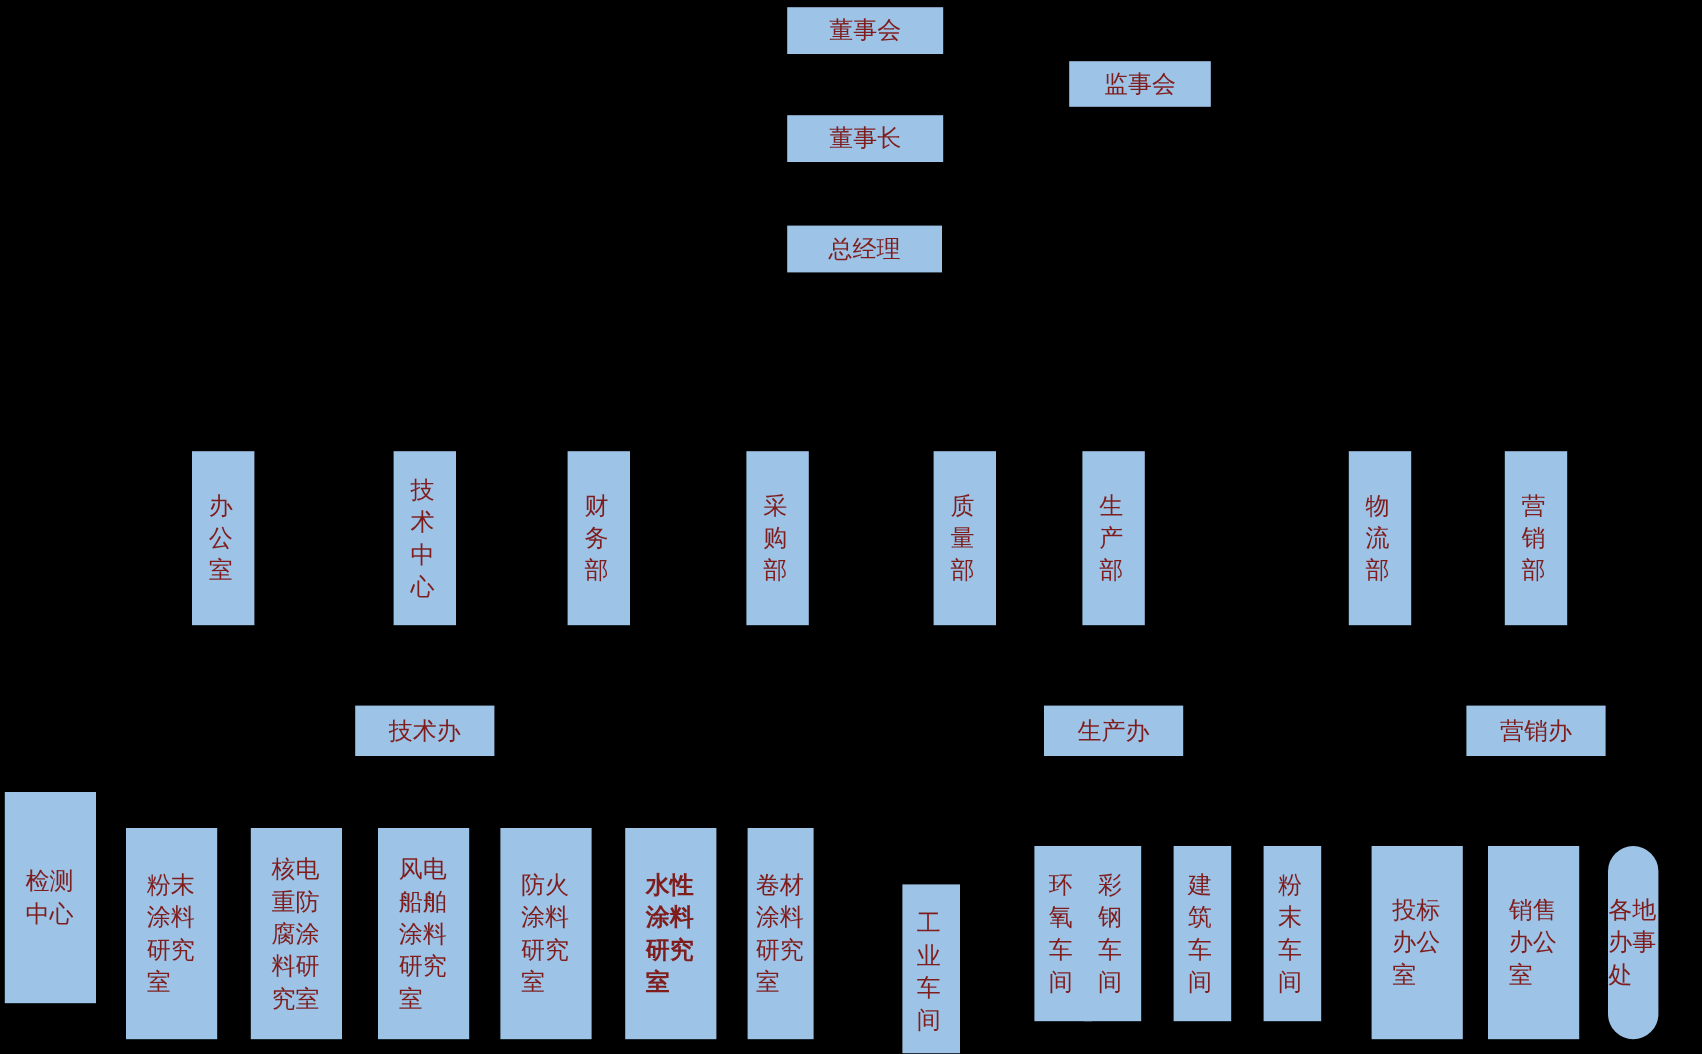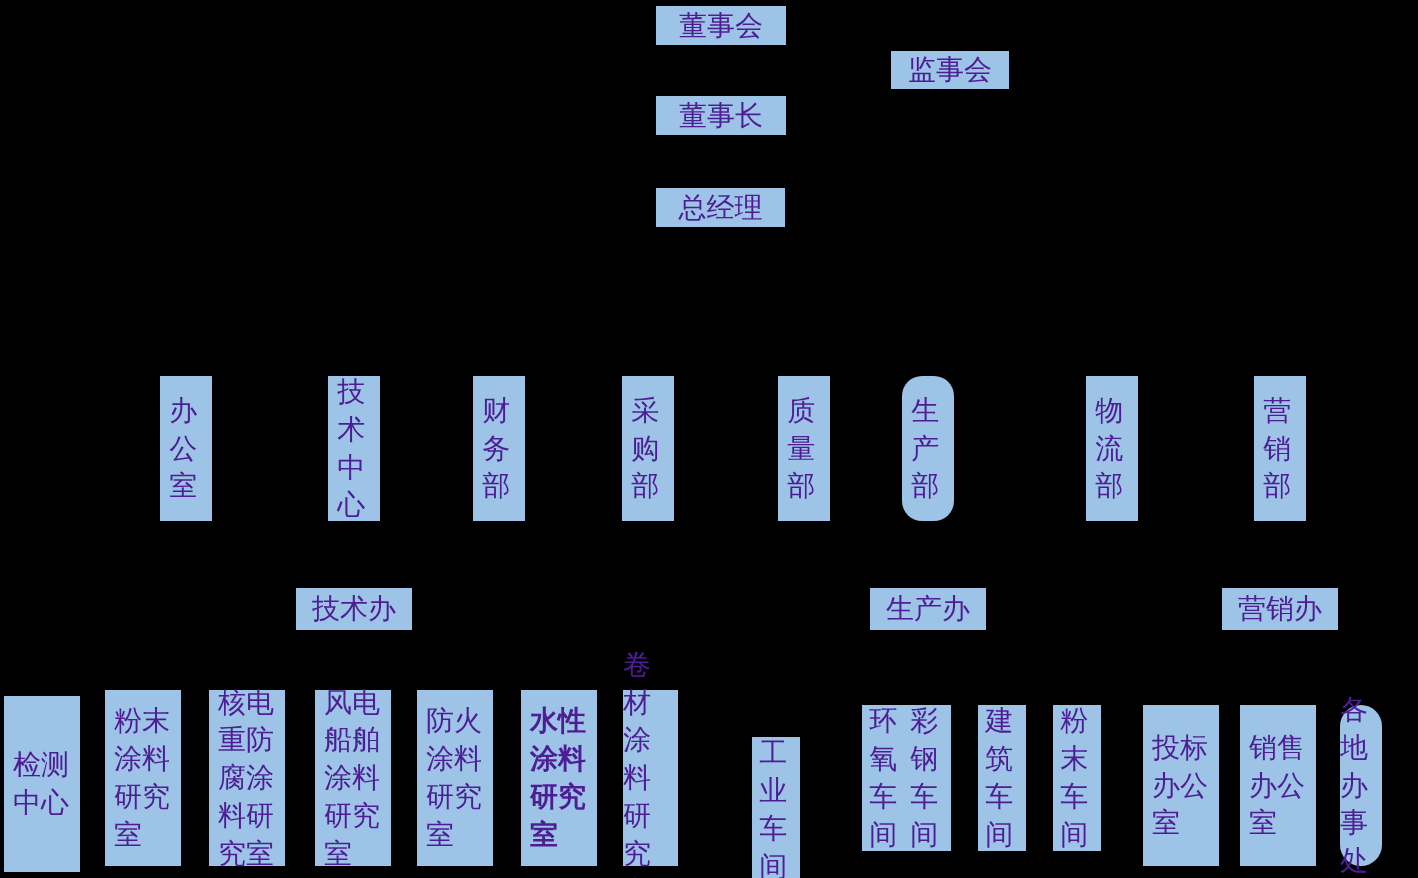--- a/index.html
+++ b/index.html
@@ -11,25 +11,25 @@
     position: relative;
     width: 1418px;
     height: 878px;
     background: #000000;
     overflow: hidden;
     font-family: "DejaVu Sans", "Liberation Sans", sans-serif;
   }
   .node {
     position: absolute;
     background: #9DC3E6;
-    color: #4c1d95;
+    color: #7f1d1d;
     display: flex;
     align-items: center;
     justify-content: center;
-    font-size: 28px;
+    font-size: 20px;
     line-height: 1.35;
     box-sizing: border-box;
   }
   .node.h .label {
     white-space: nowrap;
     text-align: center;
   }
   .node.v .label {
     word-break: break-all;
     line-break: anywhere;
@@ -64,41 +64,41 @@
   </div>
   <div class="node v" style="left:473px;top:376px;width:52px;height:145px;">
     <span class="label w1">财务部</span>
   </div>
   <div class="node v" style="left:622px;top:376px;width:52px;height:145px;">
     <span class="label w1">采购部</span>
   </div>
   <div class="node v" style="left:778px;top:376px;width:52px;height:145px;">
     <span class="label w1">质量部</span>
   </div>
-  <div class="node v" style="left:902px;top:376px;width:52px;height:145px;border-radius:20px;">
+  <div class="node v" style="left:902px;top:376px;width:52px;height:145px;">
     <span class="label w1">生产部</span>
   </div>
-  <div class="node v" style="left:1086px;top:376px;width:52px;height:145px;">
+  <div class="node v" style="left:1124px;top:376px;width:52px;height:145px;">
     <span class="label w1">物流部</span>
   </div>
   <div class="node v" style="left:1254px;top:376px;width:52px;height:145px;">
     <span class="label w1">营销部</span>
   </div>
 
   <div class="node h" style="left:296px;top:588px;width:116px;height:42px;">
     <span class="label">技术办</span>
   </div>
   <div class="node h" style="left:870px;top:588px;width:116px;height:42px;">
     <span class="label">生产办</span>
   </div>
   <div class="node h" style="left:1222px;top:588px;width:116px;height:42px;">
     <span class="label">营销办</span>
   </div>
 
-  <div class="node v" style="left:4px;top:696px;width:76px;height:176px;">
+  <div class="node v" style="left:4px;top:660px;width:76px;height:176px;">
     <span class="label w2">检测中心</span>
   </div>
   <div class="node v" style="left:105px;top:690px;width:76px;height:176px;">
     <span class="label w2">粉末涂料研究室</span>
   </div>
   <div class="node v" style="left:209px;top:690px;width:76px;height:176px;">
     <span class="label w2">核电重防腐涂料研究室</span>
   </div>
   <div class="node v" style="left:315px;top:690px;width:76px;height:176px;">
     <span class="label w2">风电船舶涂料研究室</span>

